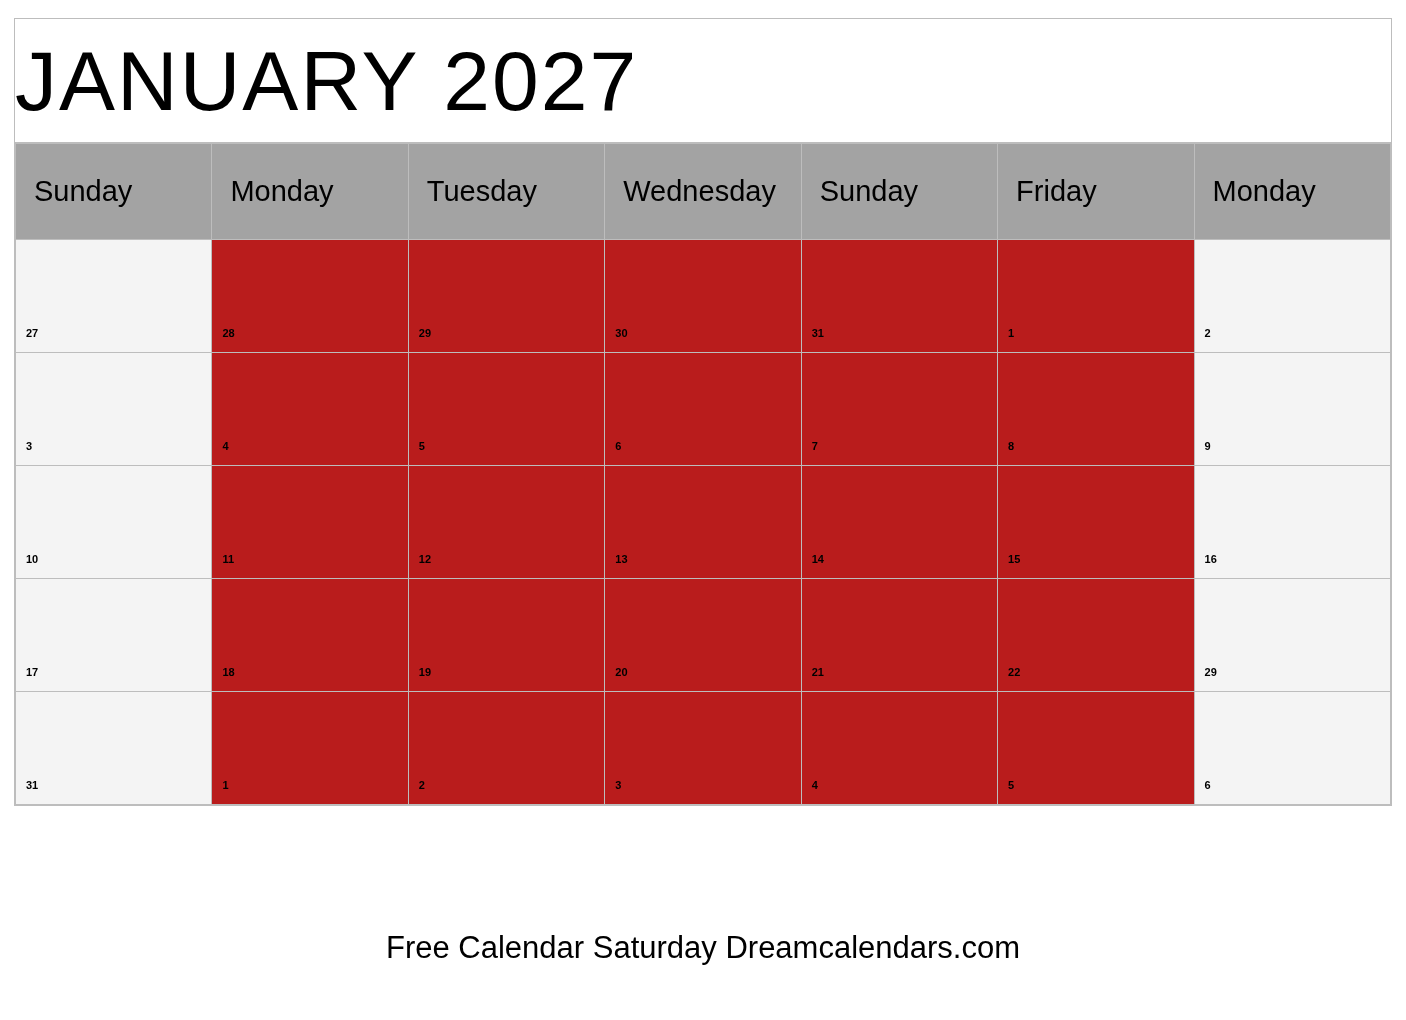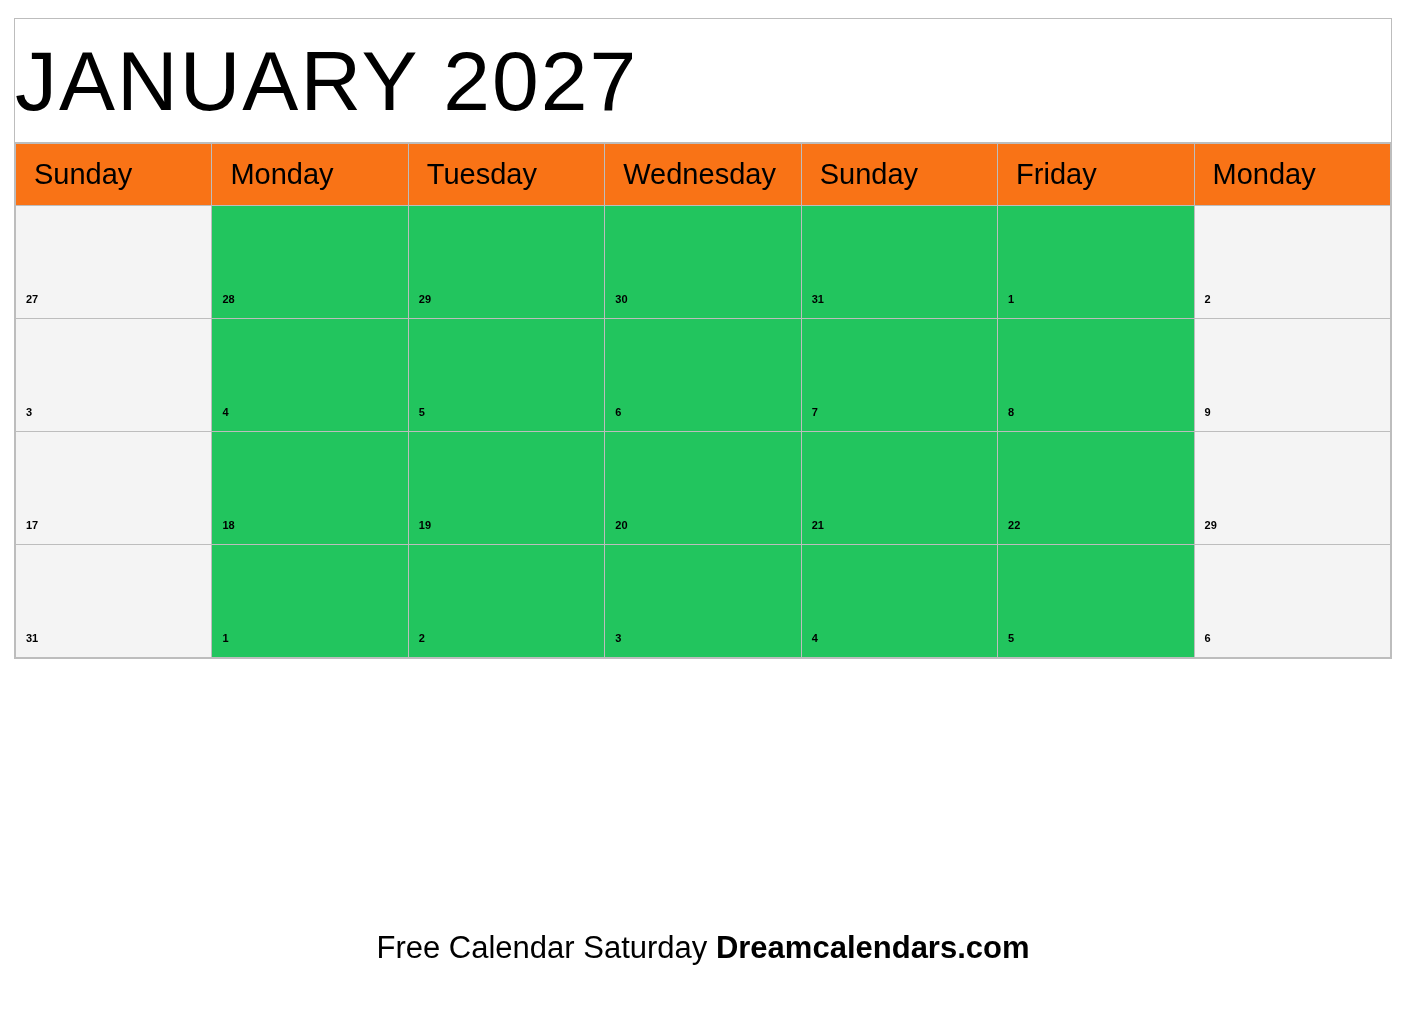--- a/index.html
+++ b/index.html
@@ -48,32 +48,32 @@
     border-collapse: collapse;
     width: 100%;
     table-layout: fixed;
   }
   table.grid th, table.grid td {
     border: 1px solid #bdbdbd;
     box-sizing: border-box;
     padding: 0;
   }
   table.grid th {
-    height: 62px;
+    height: 96px;
     font-size: 29px;
     font-weight: 400;
     text-align: left;
     padding-left: 18px;
     vertical-align: middle;
-    background: #f97316;
+    background: #a3a3a3;
   }
   table.grid td {
     height: 113px;
     vertical-align: bottom;
-    background: #22c55e;
+    background: #b91c1c;
     position: relative;
   }
   table.grid td.weekend {
     background: #f4f4f4;
   }
   .daynum {
     font-size: 11px;
     font-weight: bold;
     line-height: 1;
     padding: 0 0 13px 10px;
@@ -85,21 +85,21 @@
     top: 930px;
     width: 1406px;
     text-align: center;
     font-size: 31px;
     white-space: nowrap;
   }
   .footer .lead {
     font-weight: 400;
   }
   .footer .brand {
-    font-weight: bold;
+    font-weight: normal;
   }
 </style>
 </head>
 <body>
 
 <div class="page">
 
   <div class="calendar">
 
     <div class="title-row">
@@ -160,20 +160,43 @@
             </td>
           <td>
               <span class="daynum">8</span>
             </td>
           <td class="weekend">
               <span class="daynum">9</span>
             </td>
         </tr>
         <tr>
           <td class="weekend">
+              <span class="daynum">10</span>
+            </td>
+          <td>
+              <span class="daynum">11</span>
+            </td>
+          <td>
+              <span class="daynum">12</span>
+            </td>
+          <td>
+              <span class="daynum">13</span>
+            </td>
+          <td>
+              <span class="daynum">14</span>
+            </td>
+          <td>
+              <span class="daynum">15</span>
+            </td>
+          <td class="weekend">
+              <span class="daynum">16</span>
+            </td>
+        </tr>
+        <tr>
+          <td class="weekend">
               <span class="daynum">17</span>
             </td>
           <td>
               <span class="daynum">18</span>
             </td>
           <td>
               <span class="daynum">19</span>
             </td>
           <td>
               <span class="daynum">20</span>

